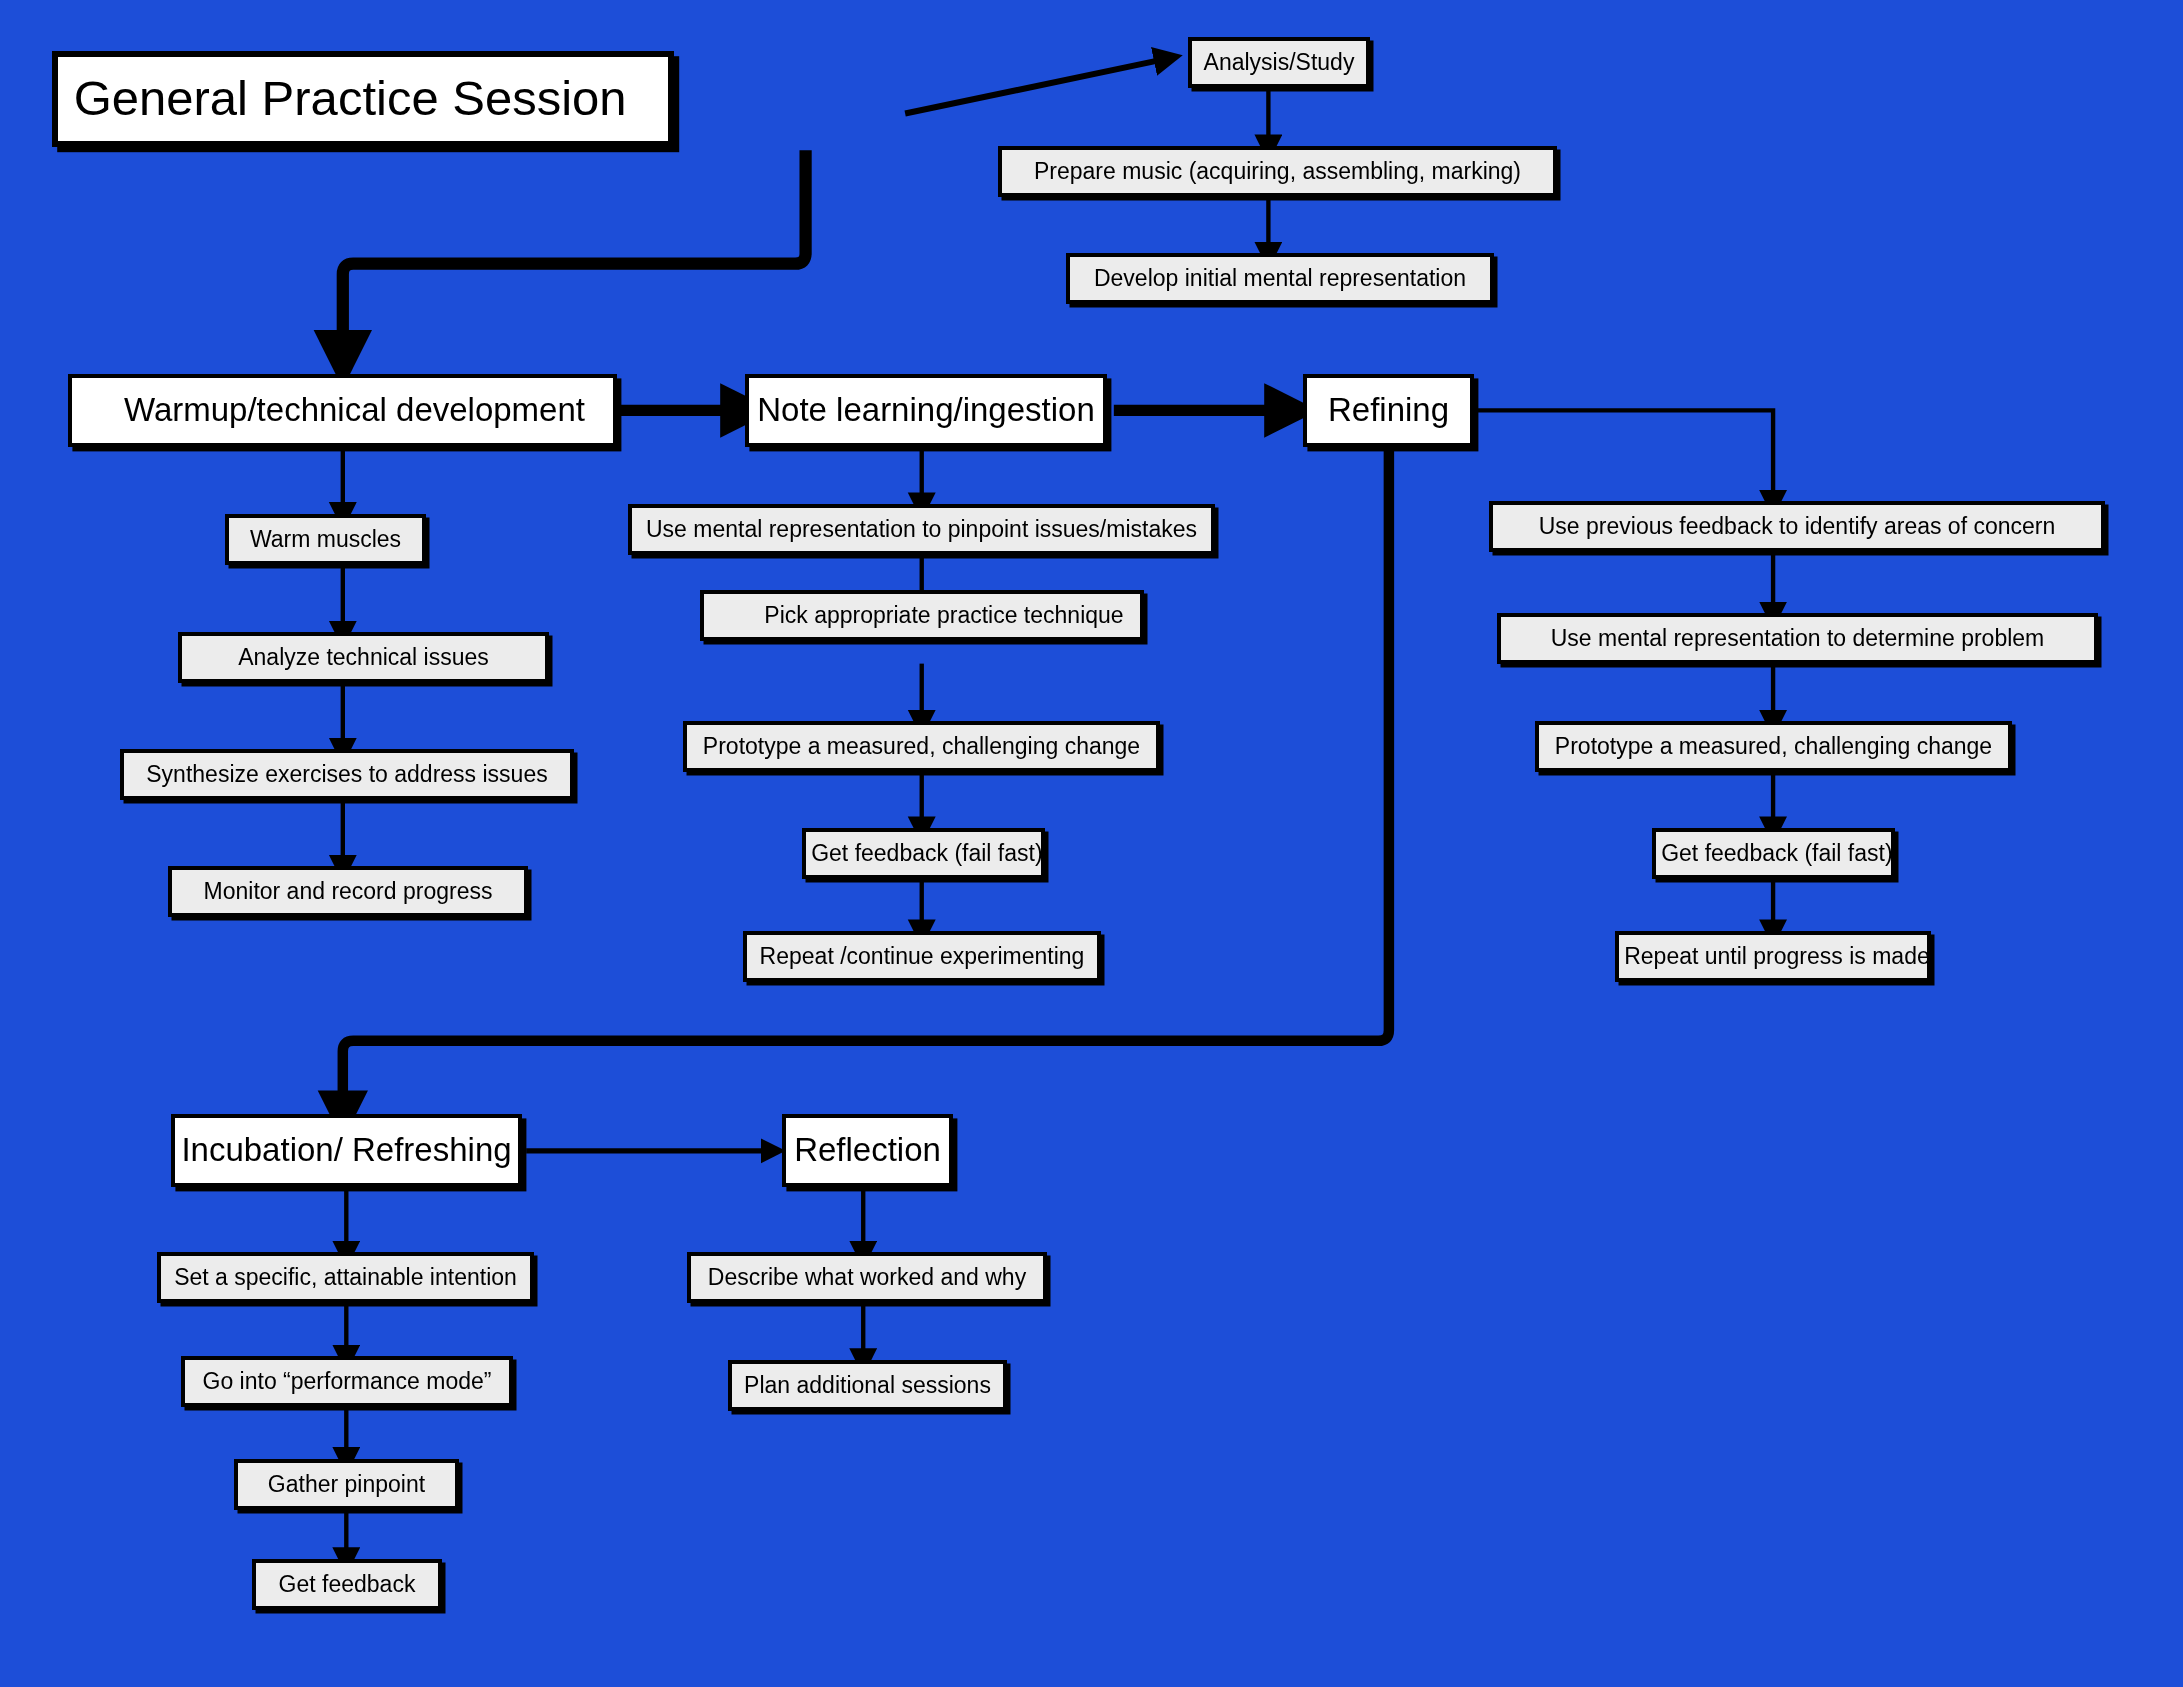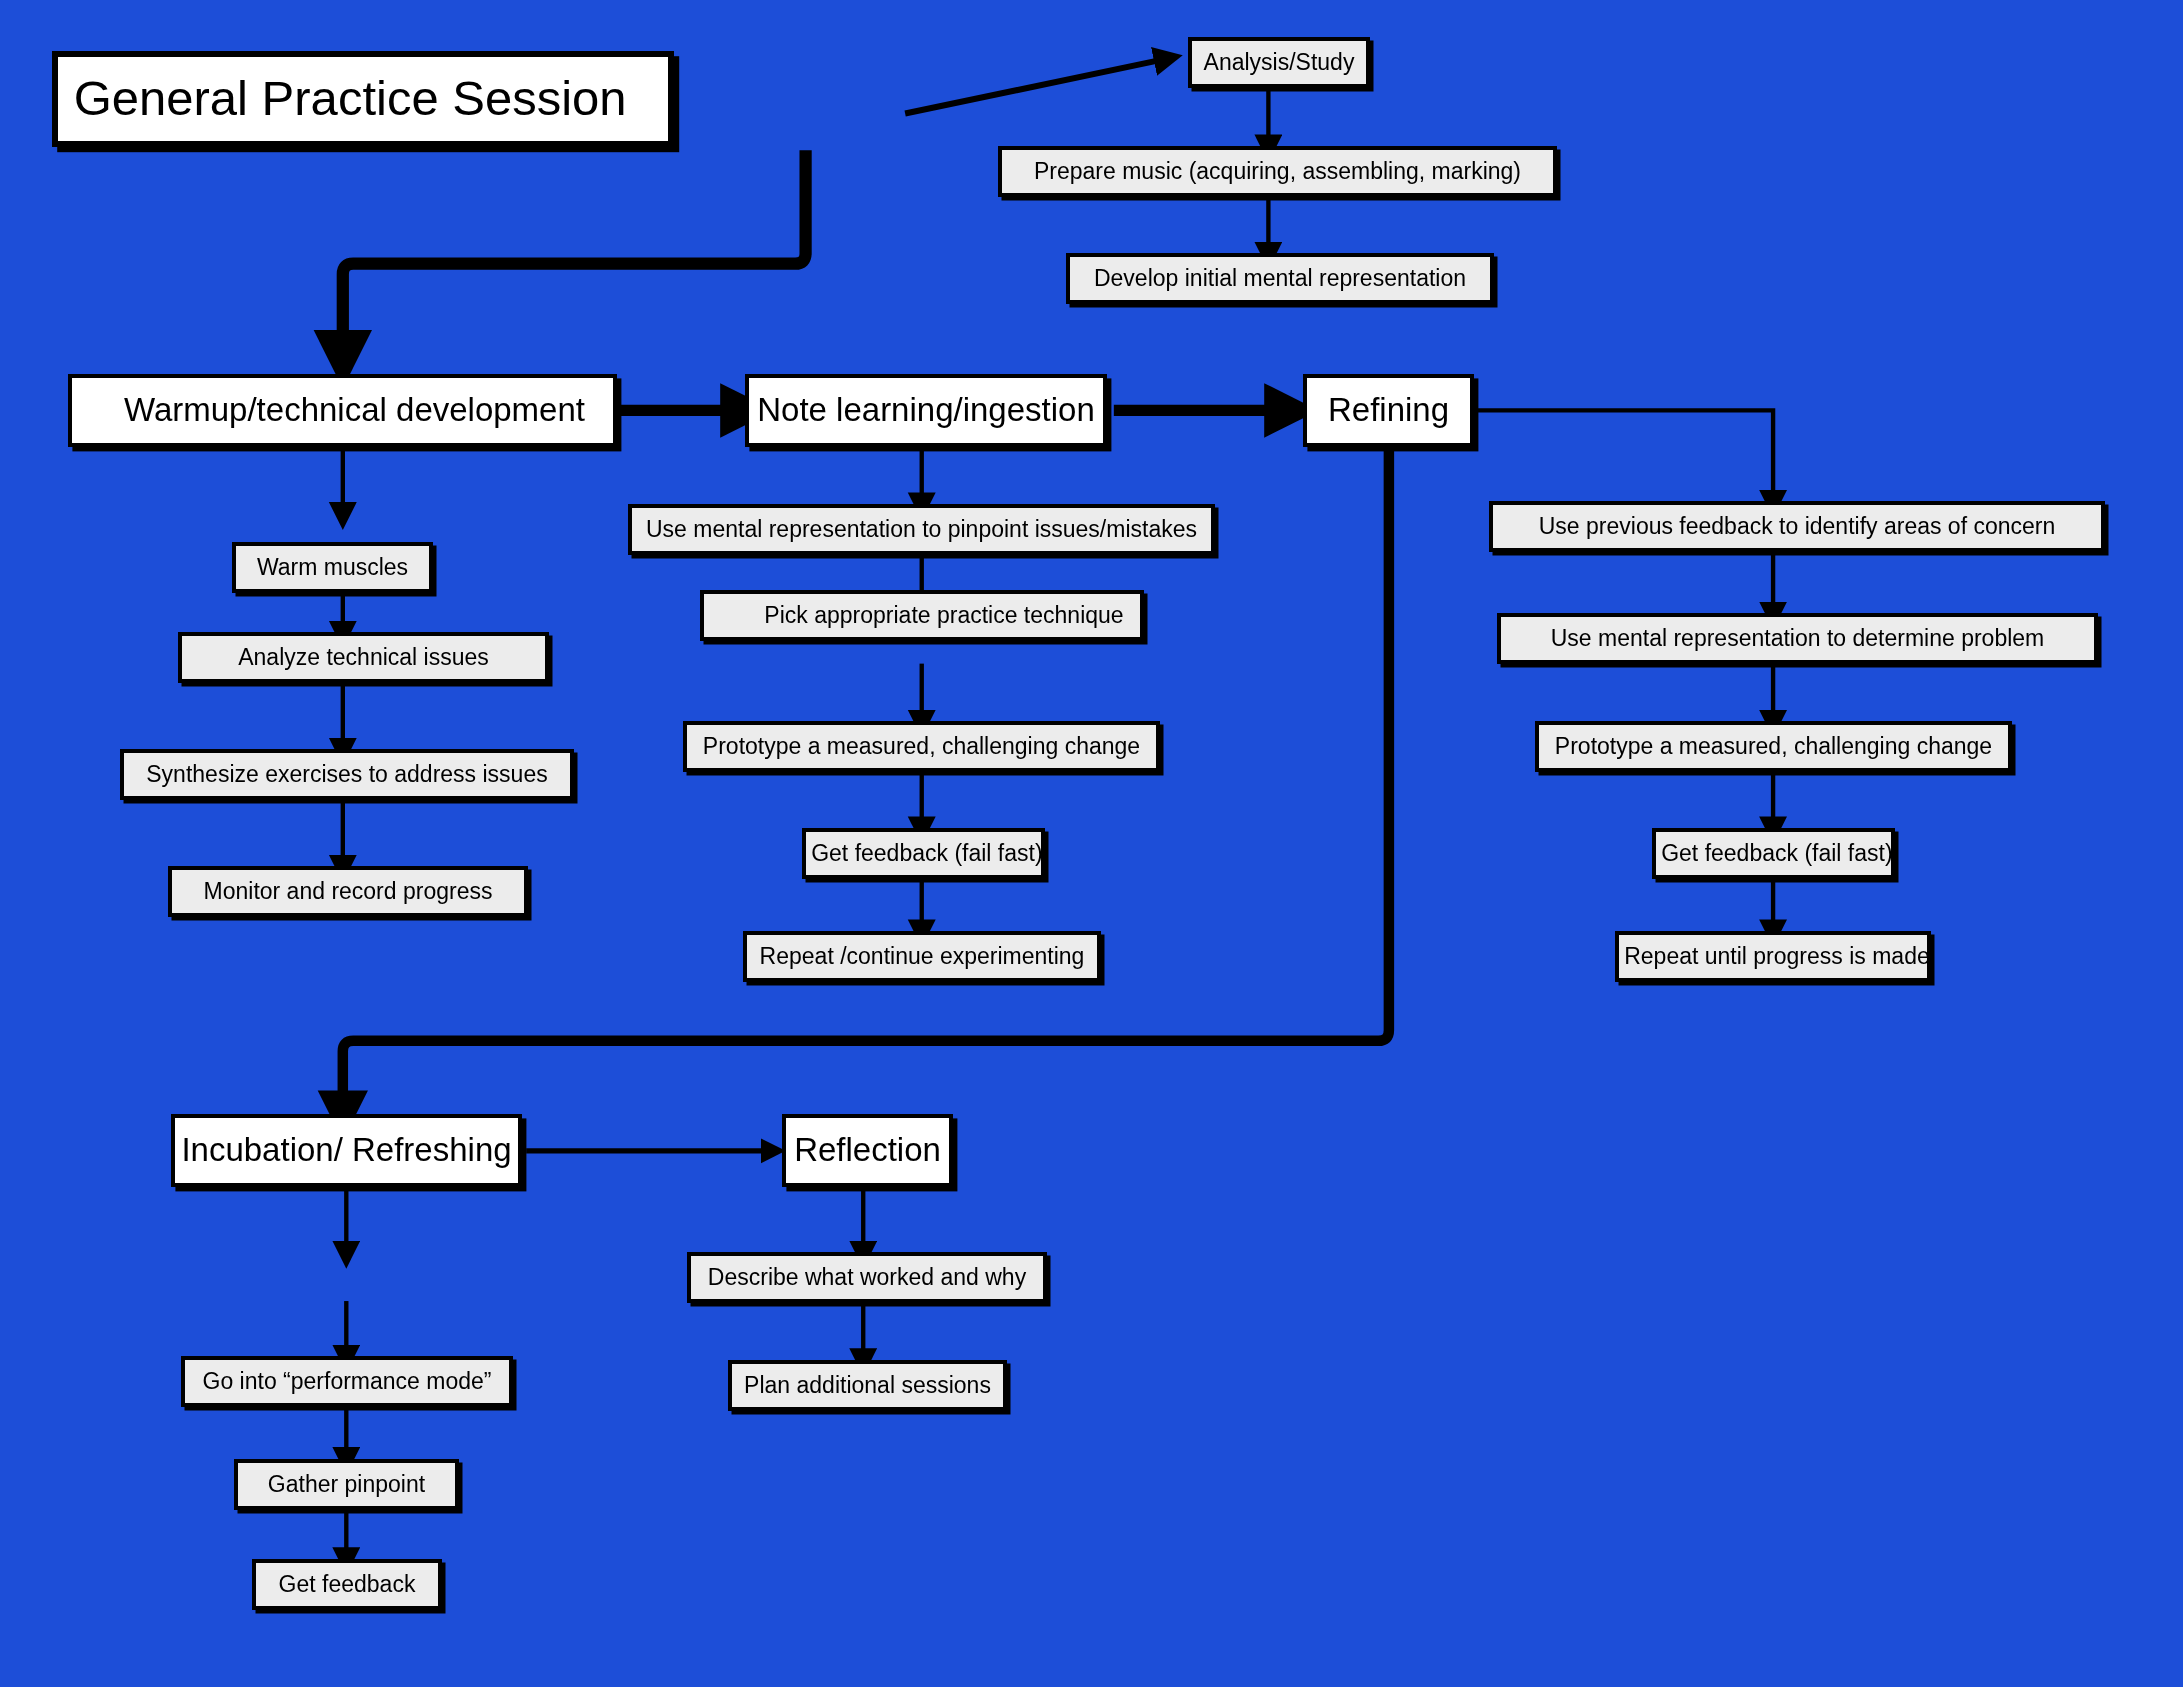--- a/index.html
+++ b/index.html
@@ -145,21 +145,21 @@
     <span class="lbl">Prepare music (acquiring, assembling, marking)</span>
   </div>
   <div class="node step step-sm" style="left:1066px; top:253px; width:428px; height:51px;">
     <span class="lbl">Develop initial mental representation</span>
   </div>
 
   <div class="node stage stage-lg" style="left:68px; top:374px; width:549px; height:73px;padding-left:24px;">
     <span class="lbl">Warmup/technical development</span>
   </div>
 
-  <div class="node step step-sm" style="left:232px; top:514px; width:201px; height:51px;margin-top:28px;">
+  <div class="node step step-sm" style="left:225px; top:514px; width:201px; height:51px;">
     <span class="lbl">Warm muscles</span>
   </div>
   <div class="node step step-sm" style="left:178px; top:632px; width:371px; height:51px;">
     <span class="lbl">Analyze technical issues</span>
   </div>
   <div class="node step step-sm" style="left:120px; top:749px; width:454px; height:51px;">
     <span class="lbl">Synthesize exercises to address issues</span>
   </div>
   <div class="node step step-sm" style="left:168px; top:866px; width:360px; height:51px;">
     <span class="lbl">Monitor and record progress</span>
@@ -202,20 +202,23 @@
     <span class="lbl">Get feedback (fail fast)</span>
   </div>
   <div class="node step step-sm" style="left:1615px; top:931px; width:316px; height:51px;justify-content:center;">
     <span class="lbl">Repeat until progress is made</span>
   </div>
 
   <div class="node stage stage-lg" style="left:171px; top:1114px; width:351px; height:73px;">
     <span class="lbl">Incubation/ Refreshing</span>
   </div>
 
+  <div class="node step step-sm" style="left:157px; top:1252px; width:377px; height:51px;">
+    <span class="lbl">Set a specific, attainable intention</span>
+  </div>
   <div class="node step step-sm" style="left:181px; top:1356px; width:332px; height:51px;">
     <span class="lbl">Go into “performance mode”</span>
   </div>
   <div class="node step step-sm" style="left:234px; top:1459px; width:225px; height:51px;">
     <span class="lbl">Gather pinpoint</span>
   </div>
   <div class="node step step-sm" style="left:252px; top:1559px; width:190px; height:51px;">
     <span class="lbl">Get feedback</span>
   </div>
 

